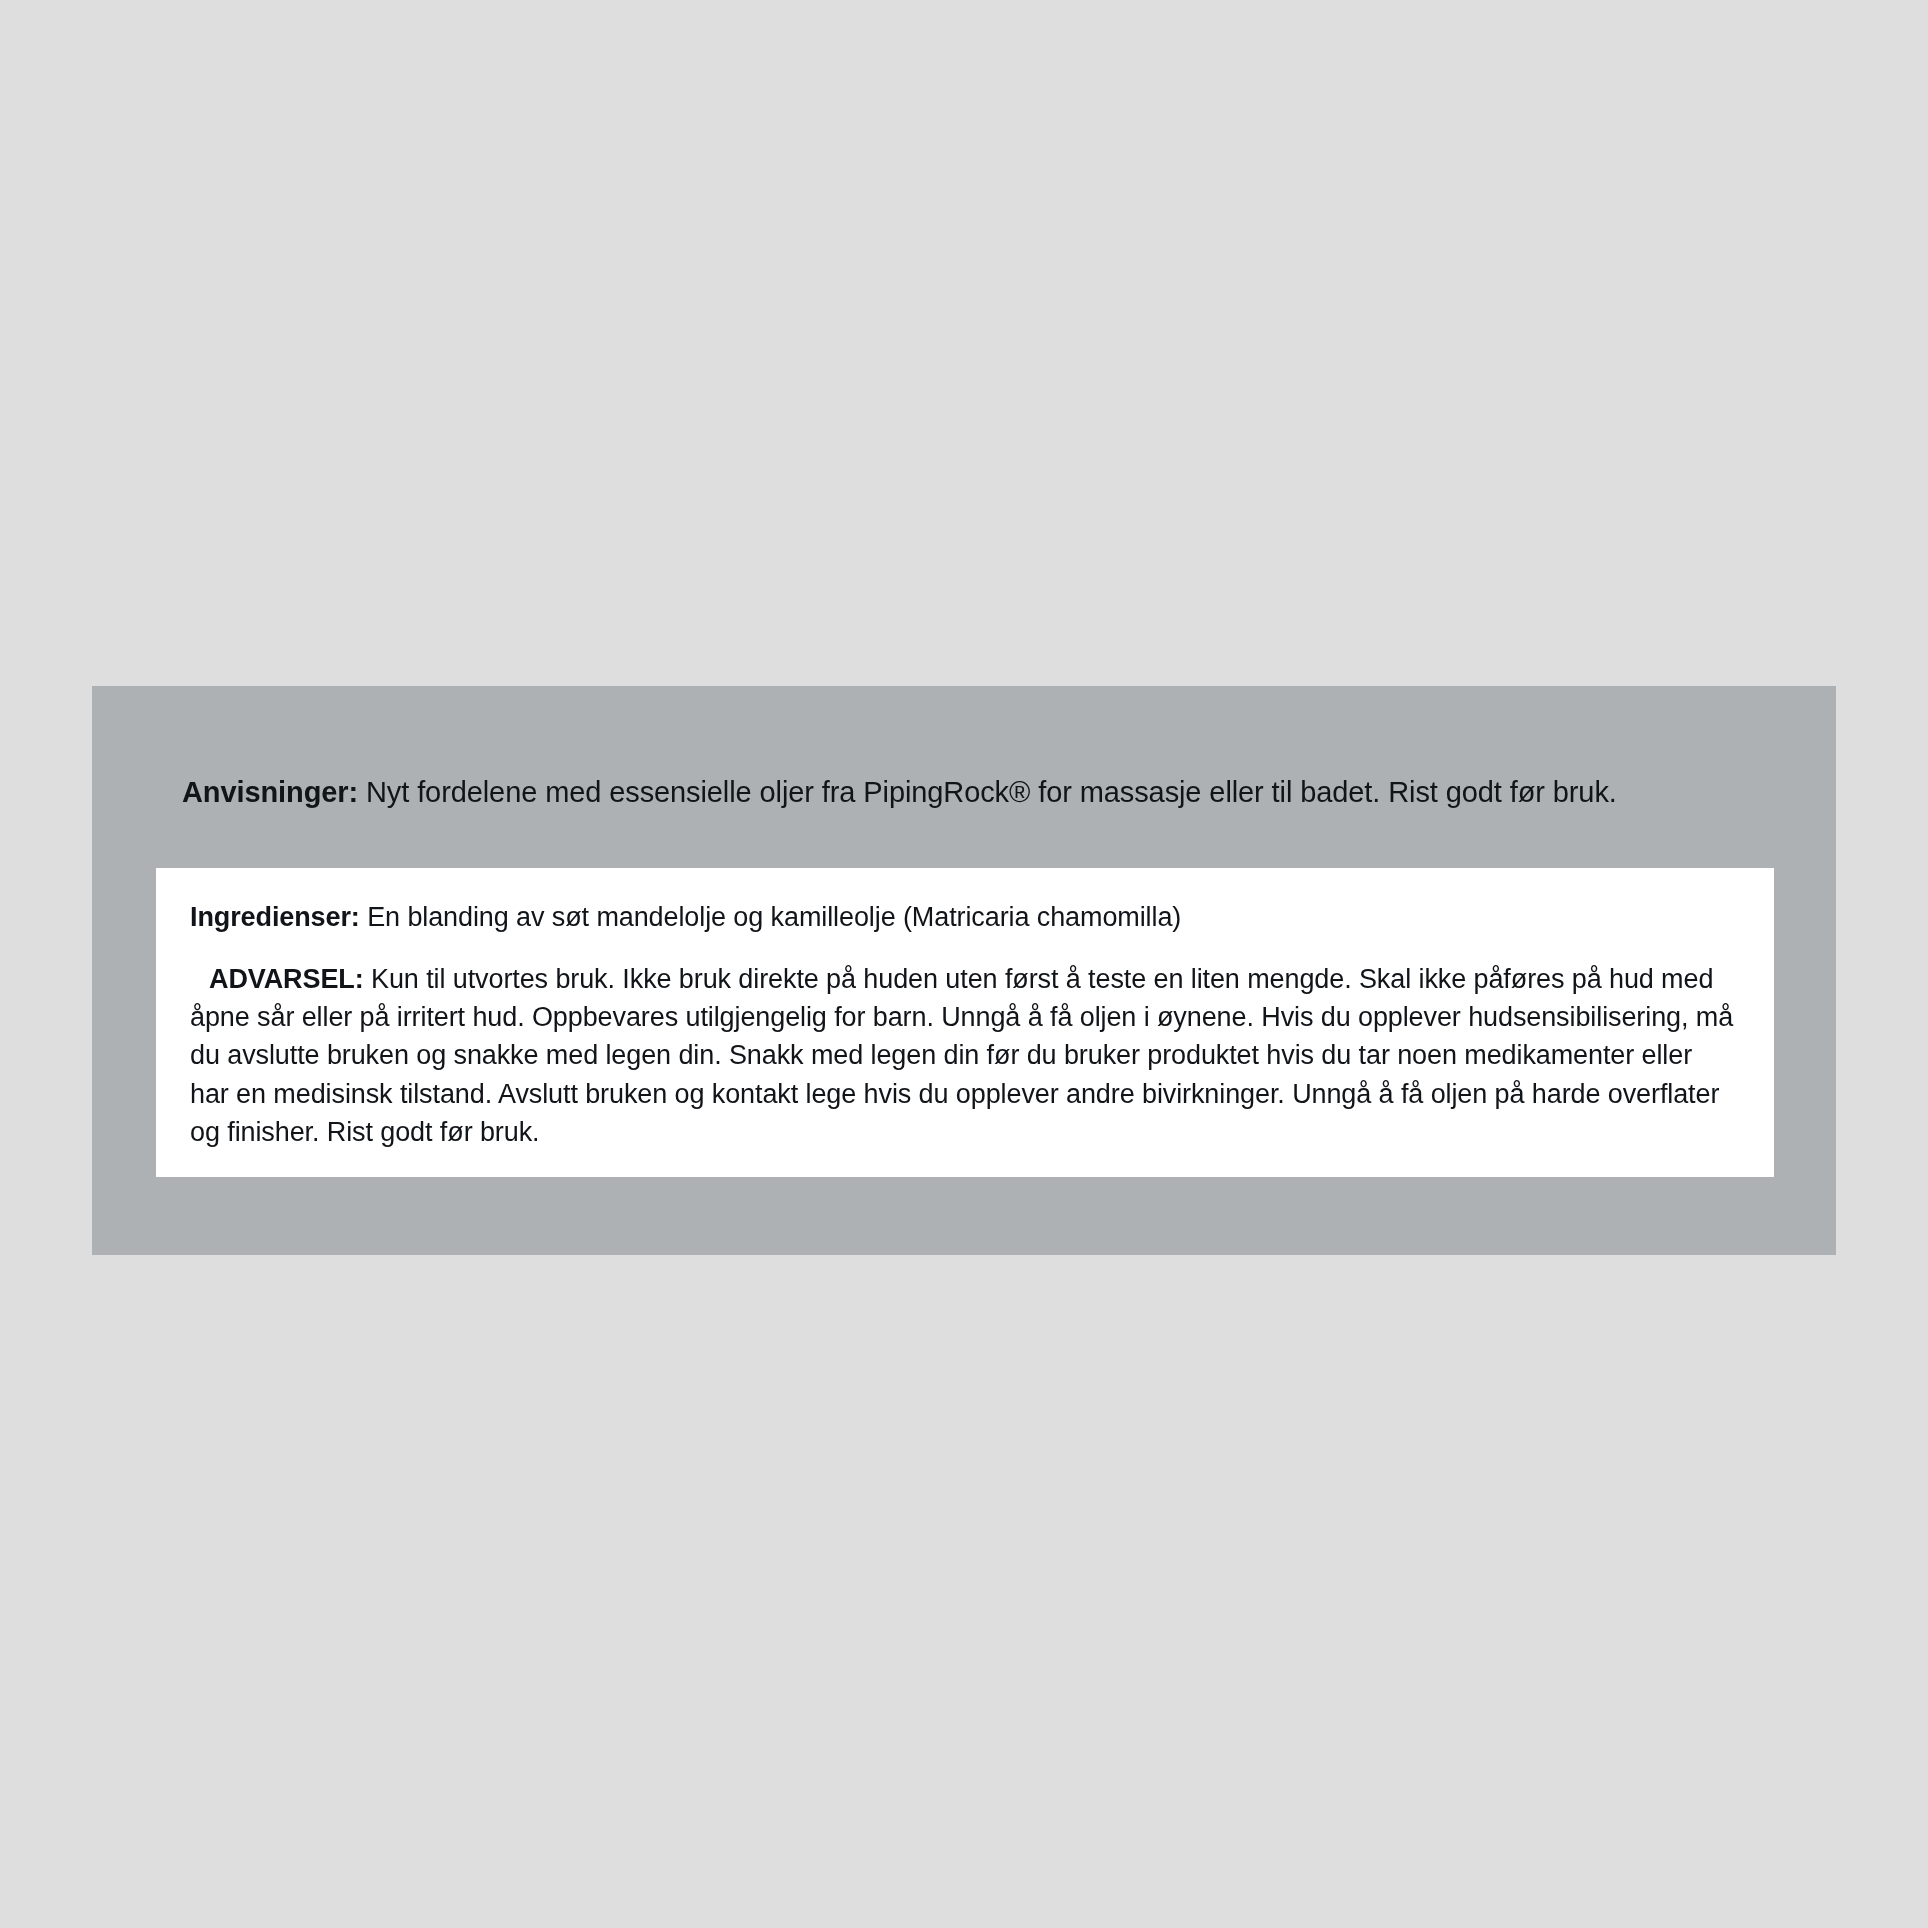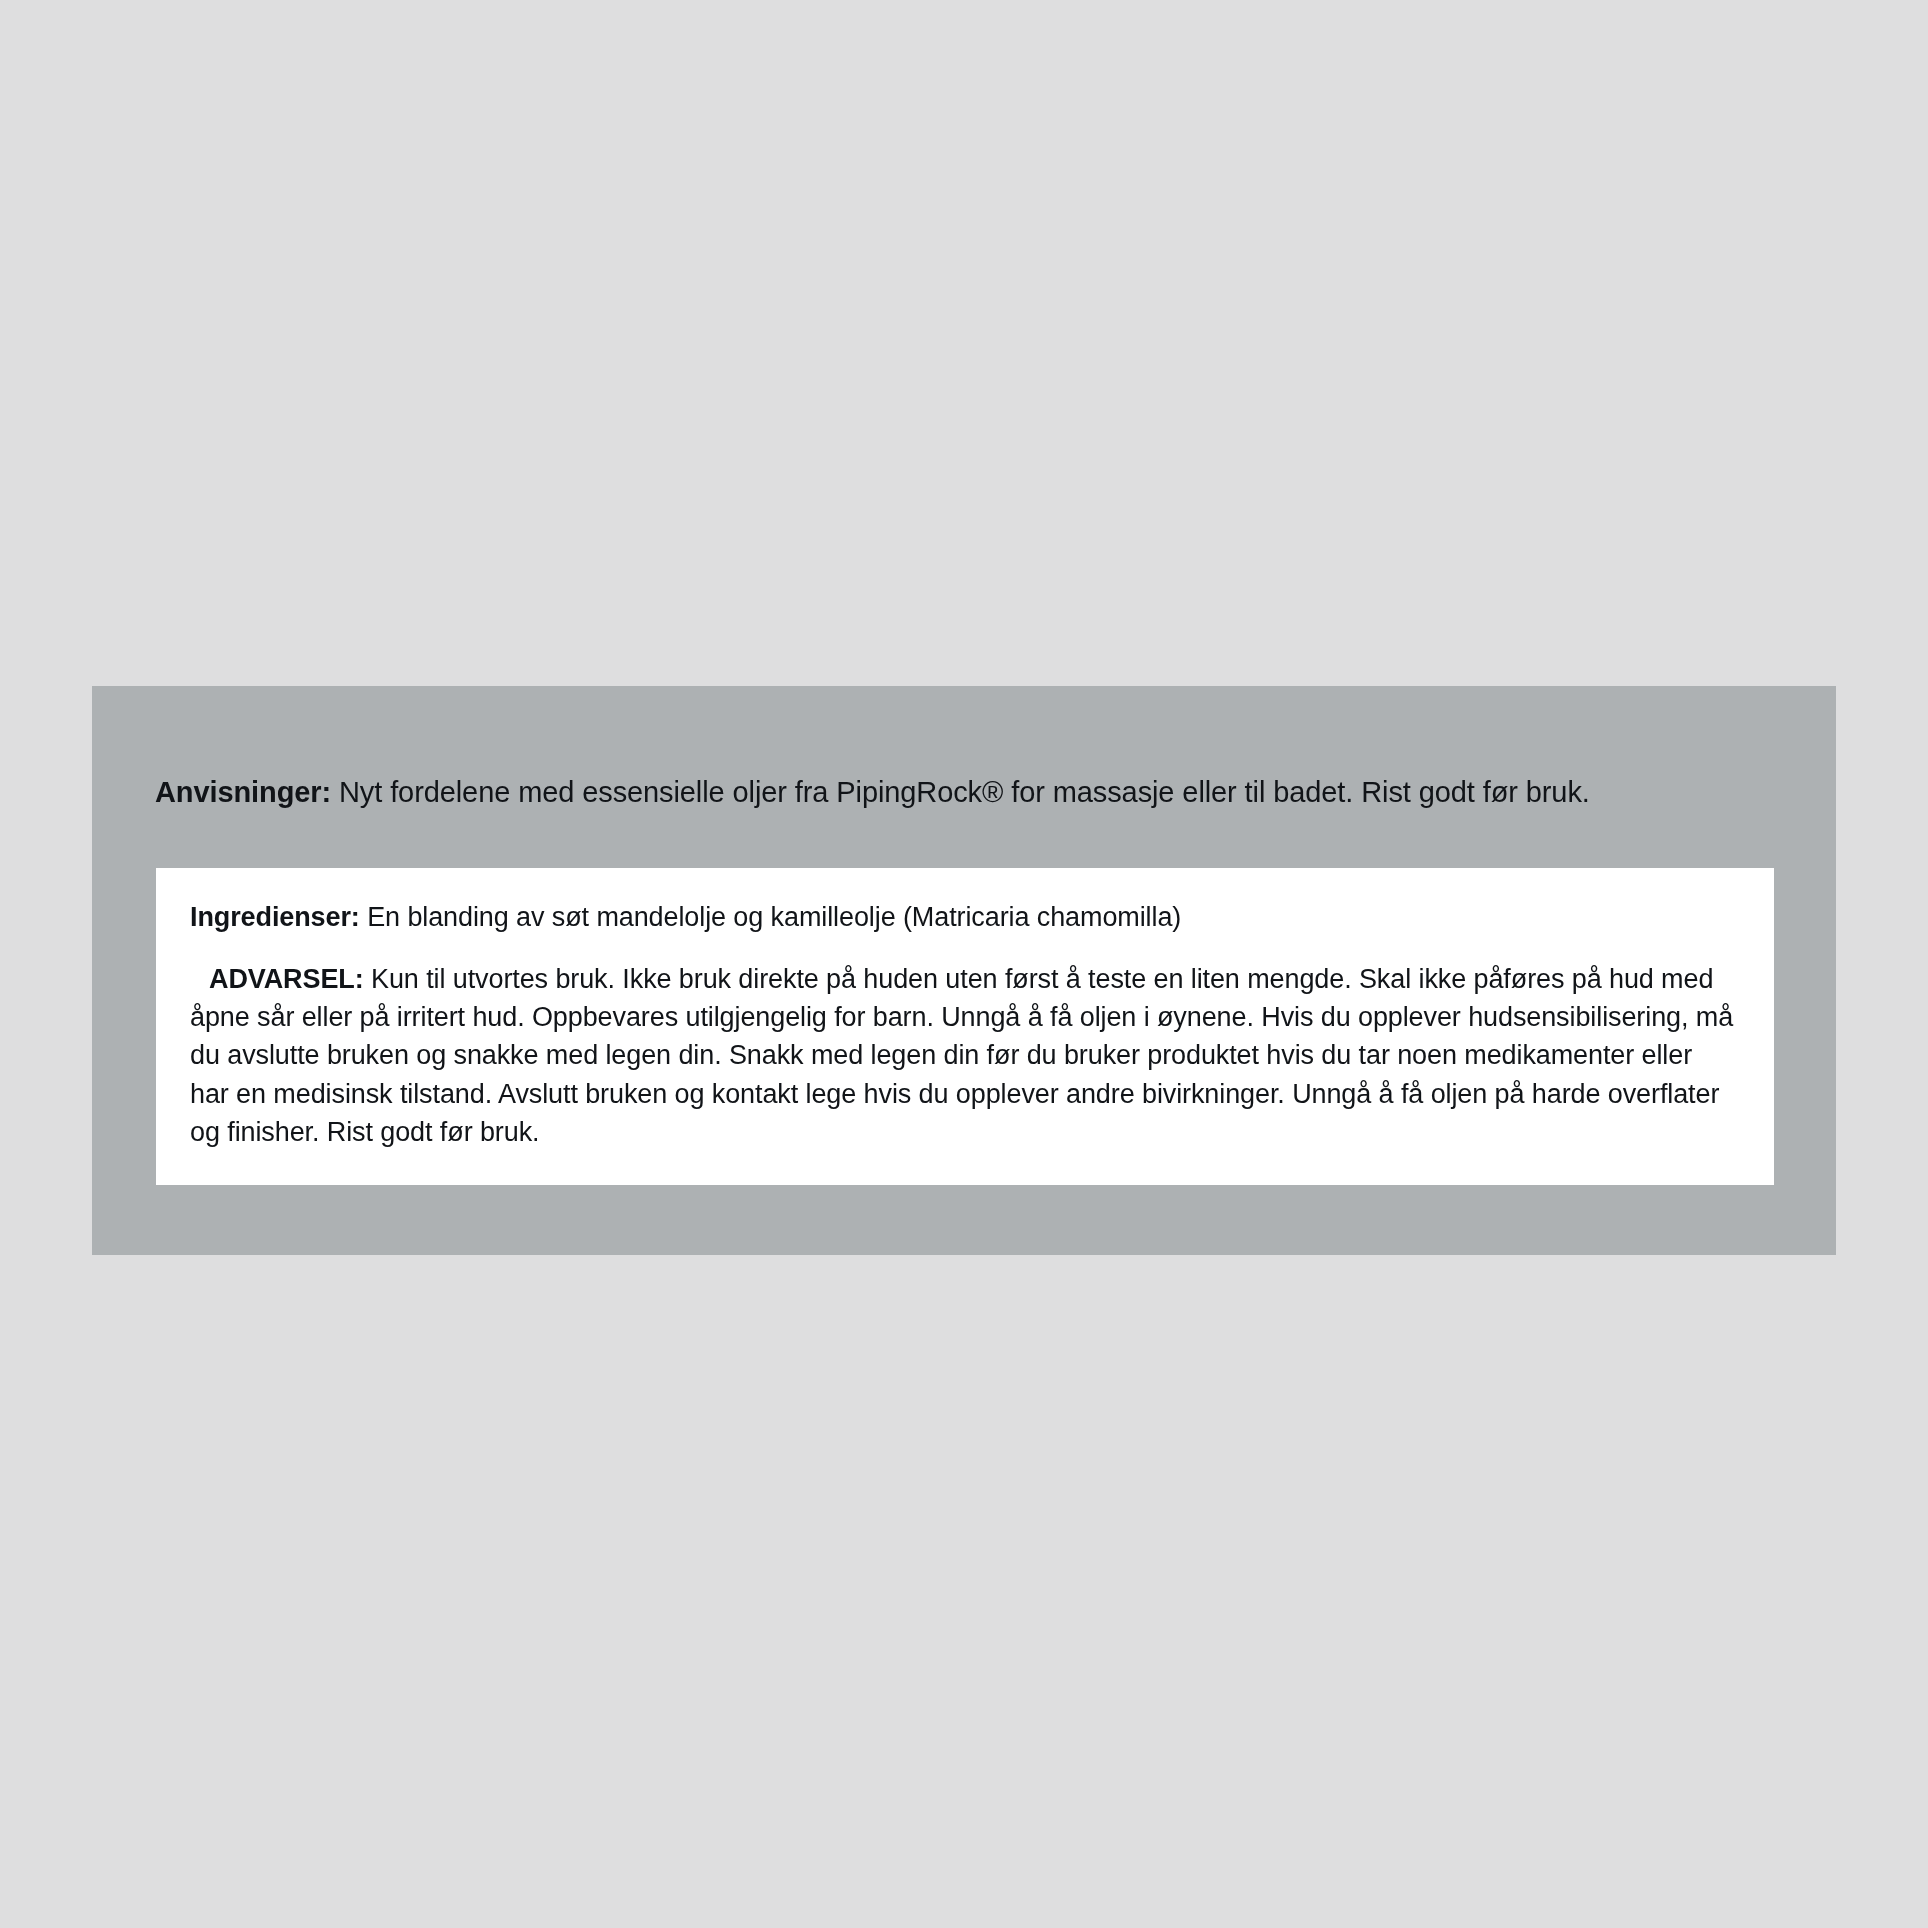--- a/index.html
+++ b/index.html
@@ -18,39 +18,39 @@
     position: absolute;
     left: 92px;
     top: 686px;
     width: 1744px;
     height: 569px;
     background: #adb1b3;
     box-sizing: border-box;
   }
 
   .directions {
-    padding: 58px 68px 0 63px;
+    padding: 58px 68px 0 90px;
     font-size: 29px;
     line-height: 1.33;
     color: #111418;
     letter-spacing: -0.1px;
   }
 
   .directions .lead {
     font-weight: bold;
   }
 
   .white-card {
     position: absolute;
     left: 64px;
     top: 182px;
     width: 1618px;
     background: #ffffff;
     box-sizing: border-box;
-    padding: 32px 38px 34px 34px;
+    padding: 32px 38px 26px 34px;
   }
 
   .ingredients {
     font-size: 27px;
     line-height: 1.3;
     color: #111418;
     margin: 0 0 24.5px 0;
     letter-spacing: -0.1px;
   }
 

